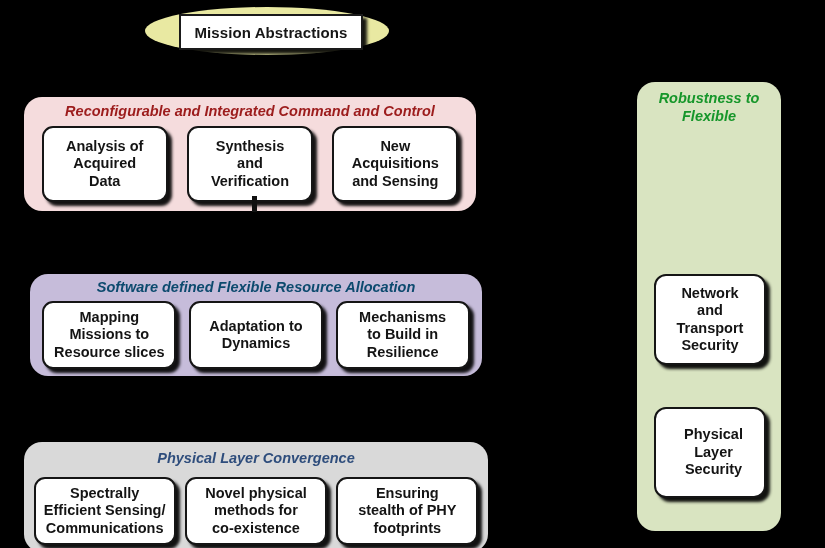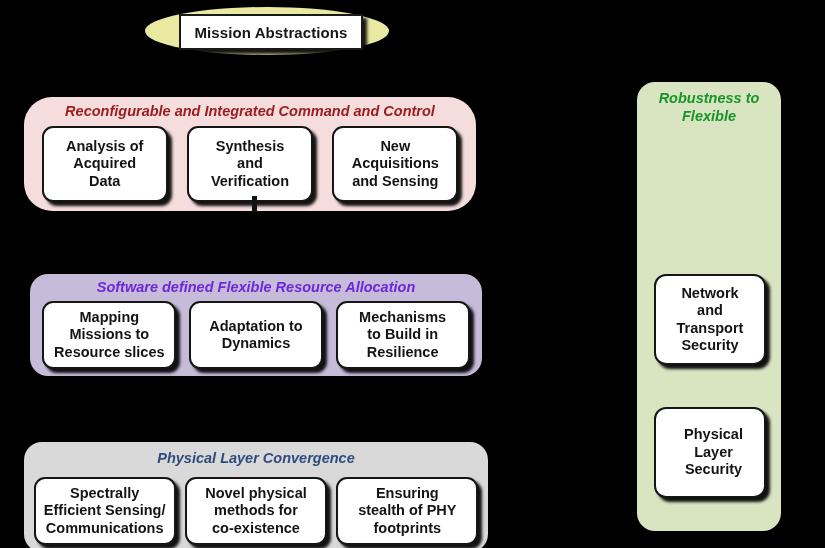--- a/index.html
+++ b/index.html
@@ -95,38 +95,37 @@
     color: #141414;
     line-height: 1.18;
     display: block;
     padding: 0 4px;
   }
 
   
   #panel-c2 {
     left: 24px;  top: 97px;  width: 452px; height: 114px;
     background: #f5dcdd;
-    border-radius: 28px;
   }
   #panel-c2 .panel-title { color: #9c1c1c; margin-top: 7px; font-size: 14.5px; }
   #panel-c2 .boxrow { top: 29px; padding: 0 8px; }
   #panel-c2 .wbox { width: 126px; height: 76px; }
   #c2-tick {
     position: absolute;
     left: 252px; top: 196px;
     width: 5px; height: 16px;
     background: #111111;
   }
 
   
   #panel-sdn {
     left: 30px; top: 274px; width: 452px; height: 102px;
     background: #c6bcda;
   }
-  #panel-sdn .panel-title { color: #6d28d9; margin-top: 6px; }
+  #panel-sdn .panel-title { color: #0c4a6e; margin-top: 6px; }
   #panel-sdn .boxrow { top: 27px; padding: 0 6px; }
   #panel-sdn .wbox { width: 134px; height: 68px; }
 
   
   #panel-phy {
     left: 24px; top: 421px; width: 464px; height: 110px;
     background: #d9d9d9;
     margin-top: 21px;
   }
   #panel-phy .panel-title { color: #2e4d7c; margin-top: 9px; }

